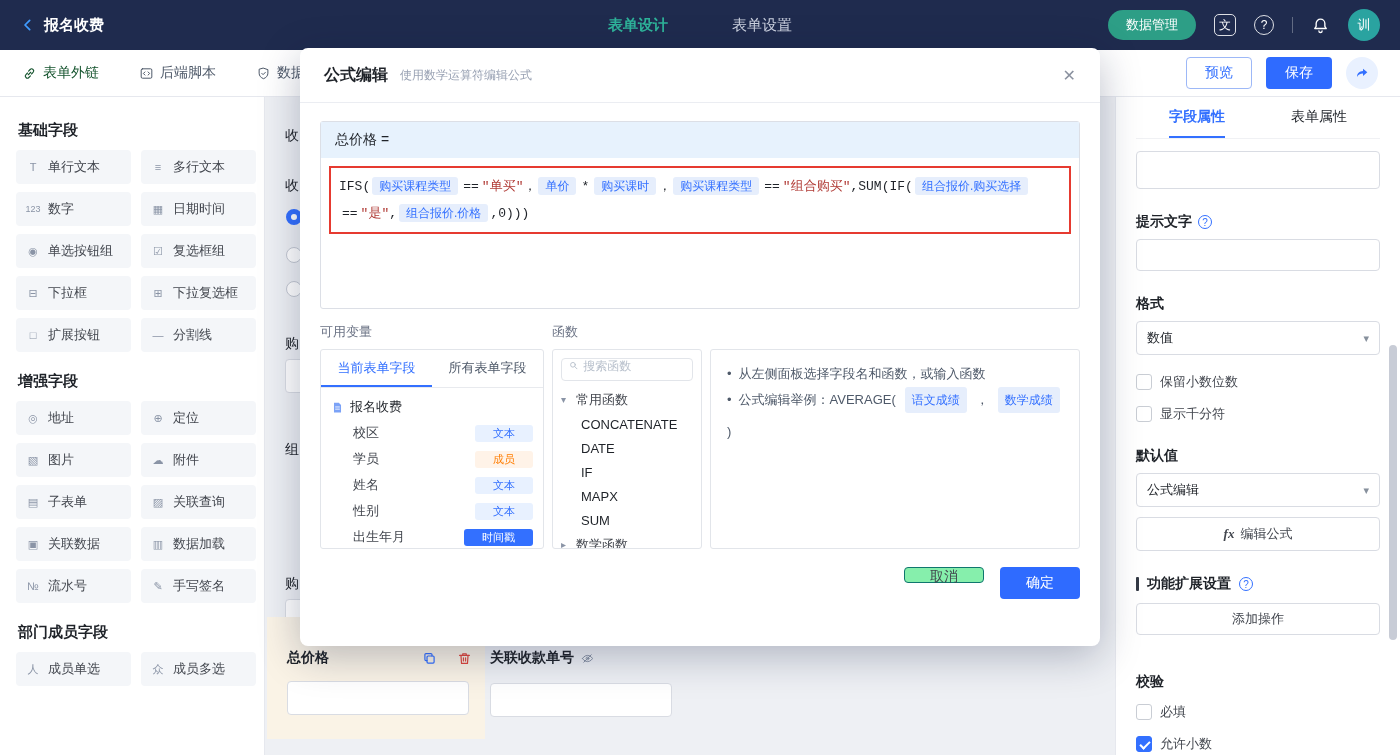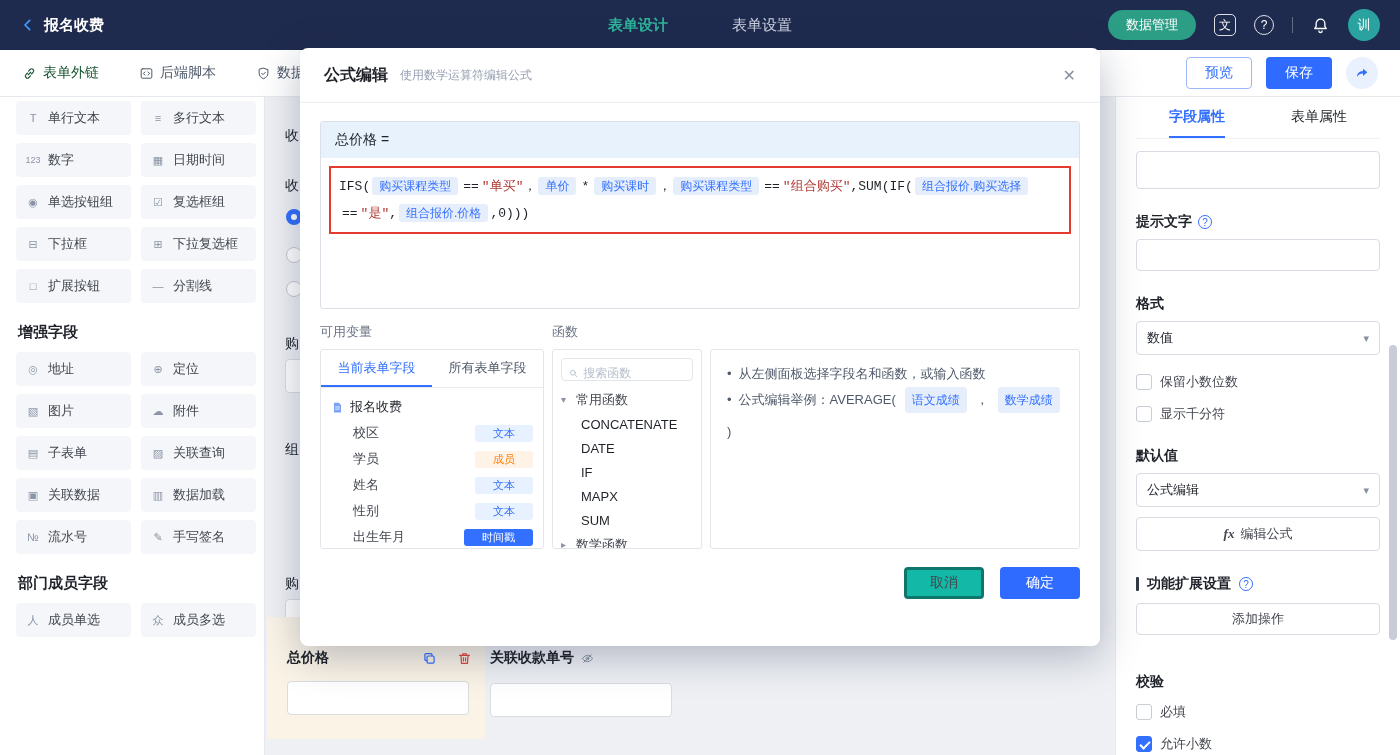--- a/index.html
+++ b/index.html
@@ -99,31 +99,31 @@
   .v-tab{flex:1;display:flex;align-items:center;justify-content:center;color:#4e5969;cursor:pointer;border-bottom:2px solid transparent}
   .v-tab.active{color:#3370ff;border-bottom-color:#3370ff}
   .v-list{padding:6px 10px;overflow:hidden}
   .v-root{height:26px;display:flex;align-items:center;gap:6px;font-size:13px;color:#1f2329;cursor:pointer}
   .v-row{height:26px;display:flex;align-items:center;padding-left:22px;font-size:13px;color:#42464e;cursor:pointer}
   .v-tag{margin-left:auto;font-size:11px;padding:1px 18px;border-radius:3px}
   .tag-text{color:#3370ff;background:#e8f1ff}
   .tag-member{color:#ff7d00;background:#fff3e8}
   .tag-timestamp{color:#fff;background:#3370ff}
   .funcs{width:150px;display:flex;flex-direction:column}
-  .f-search{margin:8px 8px 4px;height:28px;border:1px solid #e2e5ea;border-radius:4px;display:flex;align-items:flex-end;gap:4px;padding:0 6px}
+  .f-search{margin:8px 8px 4px;height:28px;border:1px solid #e2e5ea;border-radius:4px;display:flex;align-items:flex-start;gap:4px;padding:0 6px}
   .f-search input{border:none;outline:none;width:100%;font-size:12px;color:#42464e}
   .f-search input::placeholder{color:#b8c0cc}
   .f-tree{padding:2px 8px;overflow:hidden}
   .f-group{height:25px;display:flex;align-items:center;gap:5px;font-size:13px;color:#42464e;cursor:pointer}
   .f-group .chev{font-size:10px;color:#8a94a6;width:10px}
   .f-item{height:24px;display:flex;align-items:center;padding-left:20px;font-size:13px;color:#1f2329;cursor:pointer}
   .helpp{flex:1;padding:12px 16px;color:#4e5969;font-size:13px;line-height:1.9}
   .h-line{display:flex;gap:7px;align-items:baseline;flex-wrap:wrap}
   .m-footer{display:flex;justify-content:flex-end;gap:16px;margin-top:18px}
-  .btn-cancel{width:80px;height:32px;border:3px solid #0f766e;border-radius:4px;background:#14b8a6;color:#42464e;font-size:14px;cursor:pointer}
+  .btn-cancel{width:80px;height:16px;border:1px solid #0f766e;border-radius:4px;background:#86efac;color:#42464e;font-size:14px;cursor:pointer}
   .btn-ok{width:80px;height:32px;border:none;border-radius:4px;background:#2f6bff;color:#fff;font-size:14px;cursor:pointer}
 </style>
 </head>
 <body>
 
 <div class="topbar">
   <div class="back-group">
     <svg width="16" height="16" viewBox="0 0 24 24" fill="none" stroke="#3f9bff" stroke-width="2.6" stroke-linecap="round" stroke-linejoin="round">
         <path d="M14.5 5l-7 7 7 7"></path>
       </svg>
@@ -174,20 +174,21 @@
     <button class="btn-save">保存</button>
     <span class="share-circle">
       <svg width="16" height="16" viewBox="0 0 24 24">
           <path d="M13.5 5.5 20 11l-6.5 5.5v-3.6C9 12.9 6 14.8 4.5 18c0-5.5 3.6-8.8 9-9V5.5z" fill="#3370ff"></path>
         </svg>
     </span>
   </div>
 </div>
 
 <div class="palette">
+  <div class="pal-title">基础字段</div>
   <div class="pal-grid">
     <div class="pal-item">
         <span class="pal-ico">T</span>
         <span>单行文本</span>
       </div>
     <div class="pal-item">
         <span class="pal-ico">≡</span>
         <span>多行文本</span>
       </div>
     <div class="pal-item">

